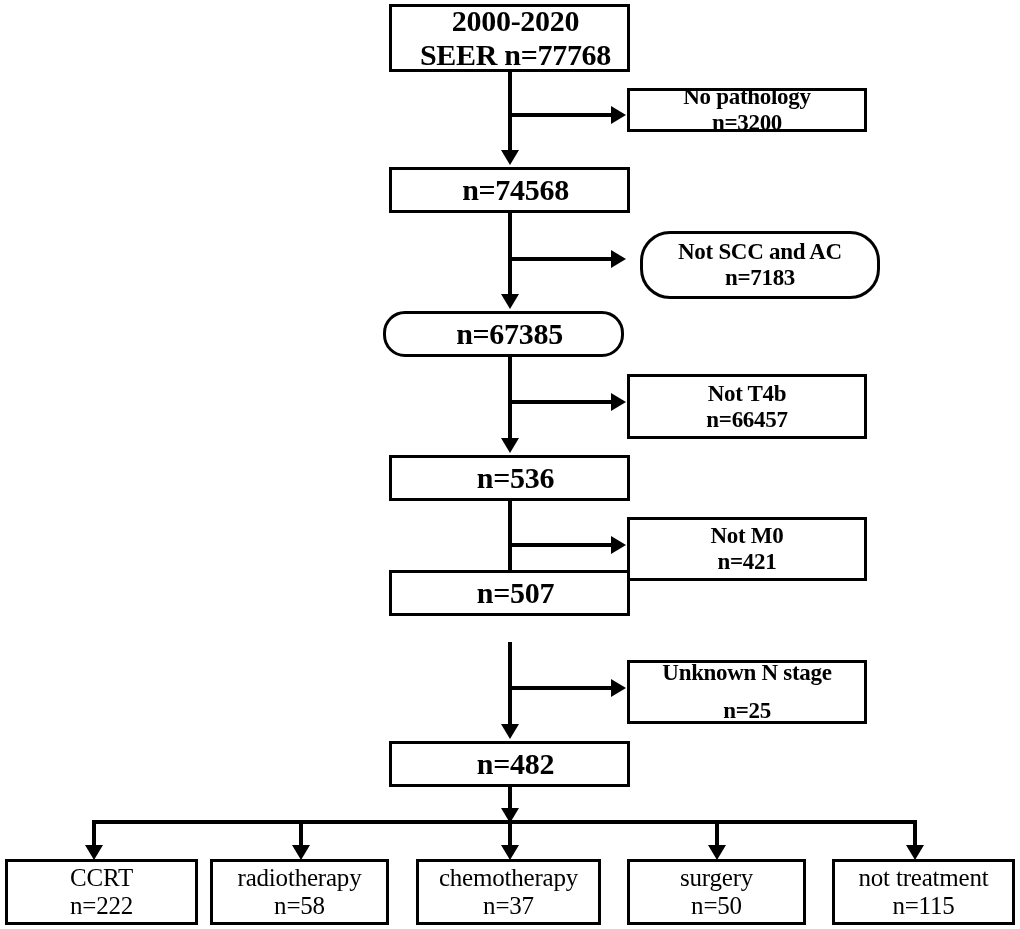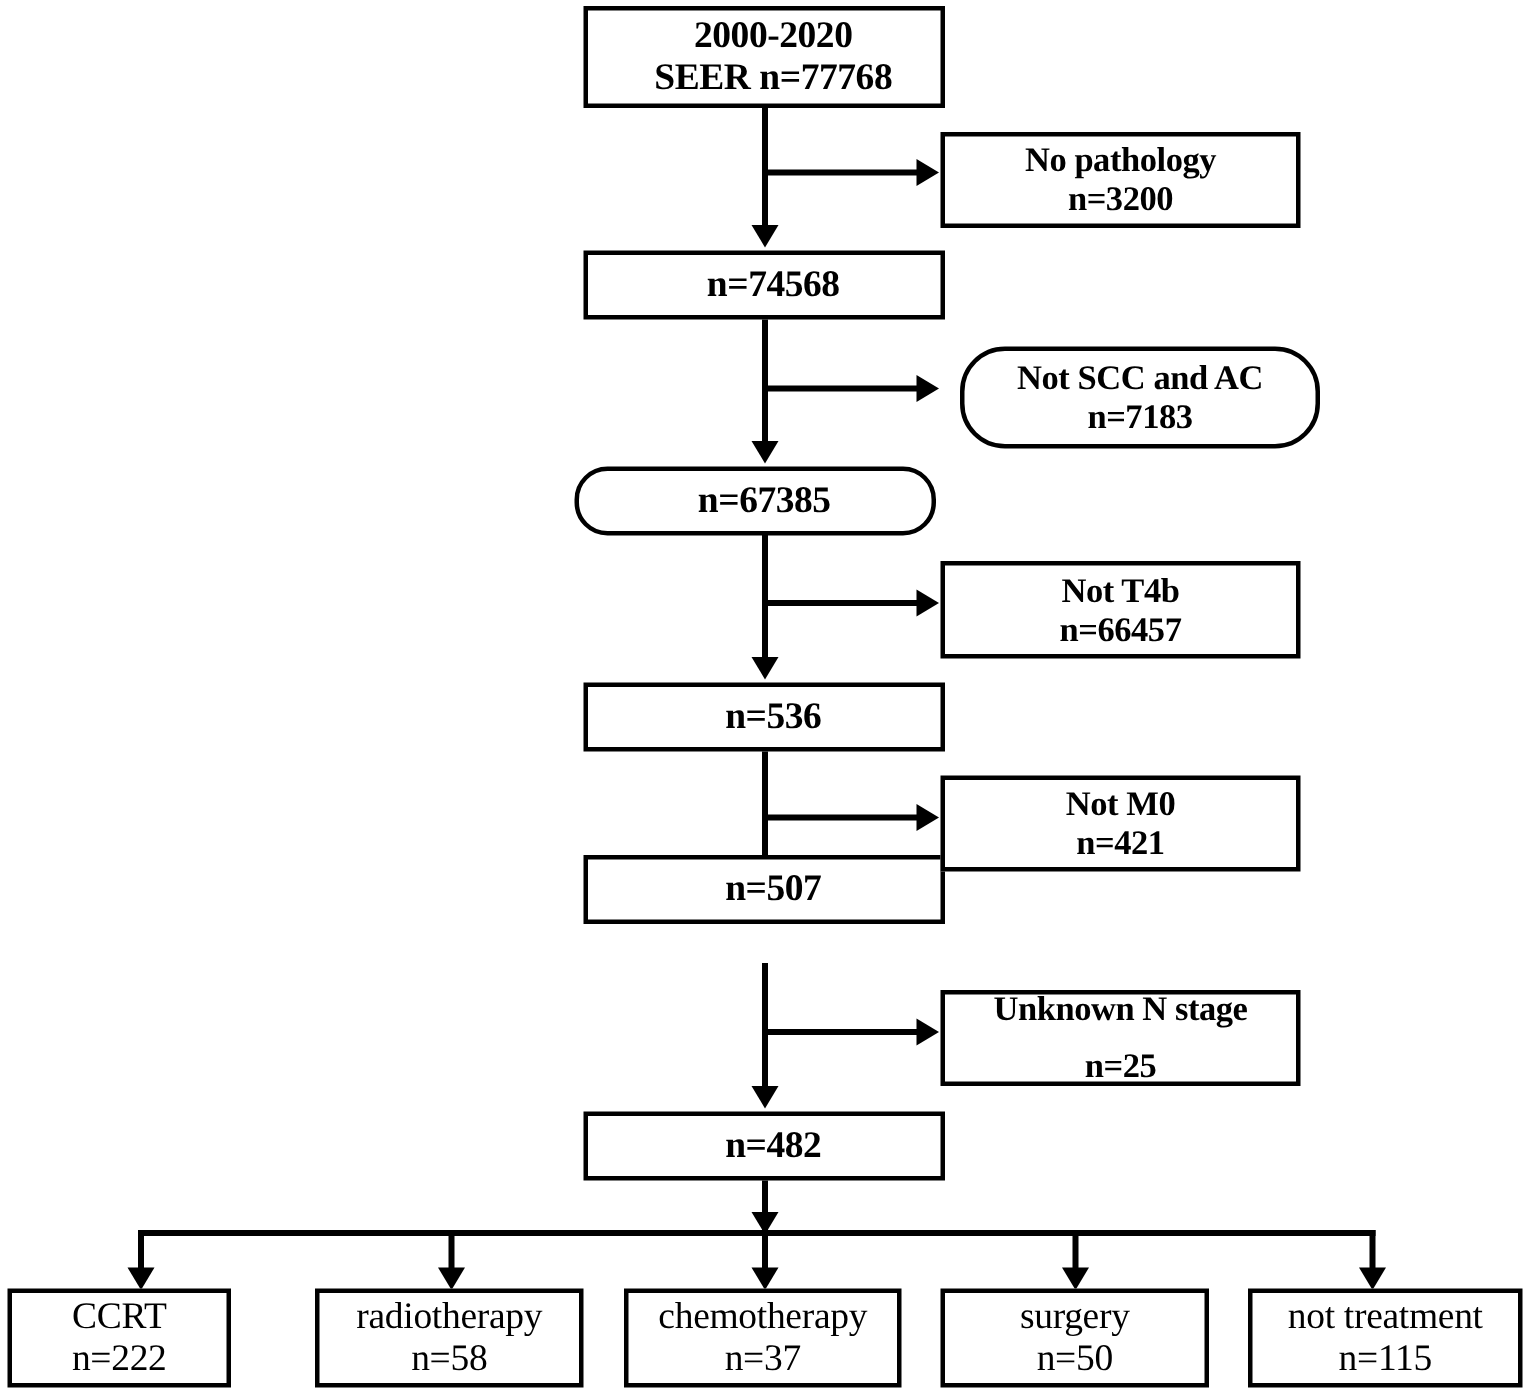--- a/index.html
+++ b/index.html
@@ -34,21 +34,21 @@
     z-index: 3;
   }
   .box .line {
     display: block;
     white-space: nowrap;
   }
 
   
   .box.main {
     font-weight: bold;
-    font-size: 25px;
+    font-size: 30px;
     letter-spacing: -0.3px;
     padding-left: 12px;
   }
   
   .box.excl {
     font-weight: bold;
     font-size: 23px;
     letter-spacing: -0.3px;
   }
   
@@ -160,21 +160,21 @@
   </div>
 
   <div class="box main" style="left:389px; top:570px; width:241px; height:46px;">
     <span class="line">n=507</span>
   </div>
 
   <div class="box main" style="left:389px; top:741px; width:241px; height:46px;">
     <span class="line">n=482</span>
   </div>
 
-  <div class="box excl" style="left:627px; top:88px; width:240px; height:64px;">
+  <div class="box excl" style="left:627px; top:88px; width:240px; height:44px;">
     <span class="line">No pathology</span>
     <span class="line">n=3200</span>
   </div>
 
   <div class="box excl" style="left:640px; top:231px; width:240px; height:68px;border-radius:30px;">
     <span class="line">Not SCC and AC</span>
     <span class="line">n=7183</span>
   </div>
 
   <div class="box excl" style="left:627px; top:374px; width:240px; height:65px;">
@@ -185,21 +185,21 @@
   <div class="box excl" style="left:627px; top:517px; width:240px; height:64px;">
     <span class="line">Not M0</span>
     <span class="line">n=421</span>
   </div>
 
   <div class="box excl" style="left:627px; top:660px; width:240px; height:64px;gap:12px;">
     <span class="line">Unknown N stage</span>
     <span class="line">n=25</span>
   </div>
 
-  <div class="box outcome" style="left:5px; top:859px; width:149px; height:66px;">
+  <div class="box outcome" style="left:5px; top:859px; width:193px; height:66px;">
     <span class="line">CCRT</span>
     <span class="line">n=222</span>
   </div>
 
   <div class="box outcome" style="left:210px; top:859px; width:179px; height:66px;">
     <span class="line">radiotherapy</span>
     <span class="line">n=58</span>
   </div>
 
   <div class="box outcome" style="left:416px; top:859px; width:185px; height:66px;">

